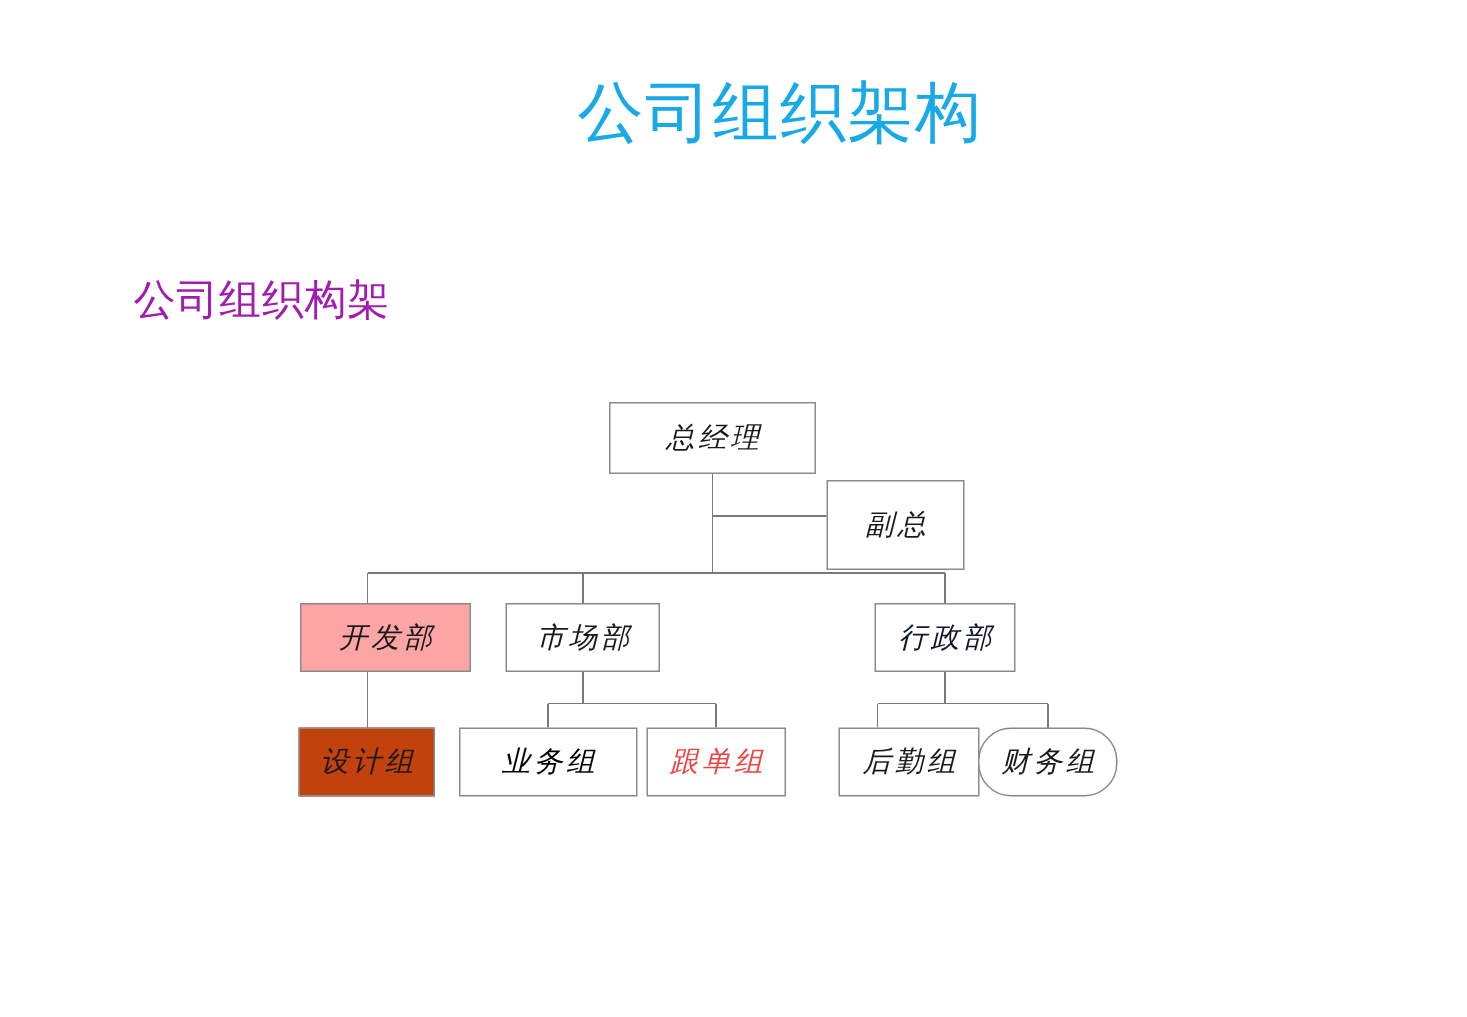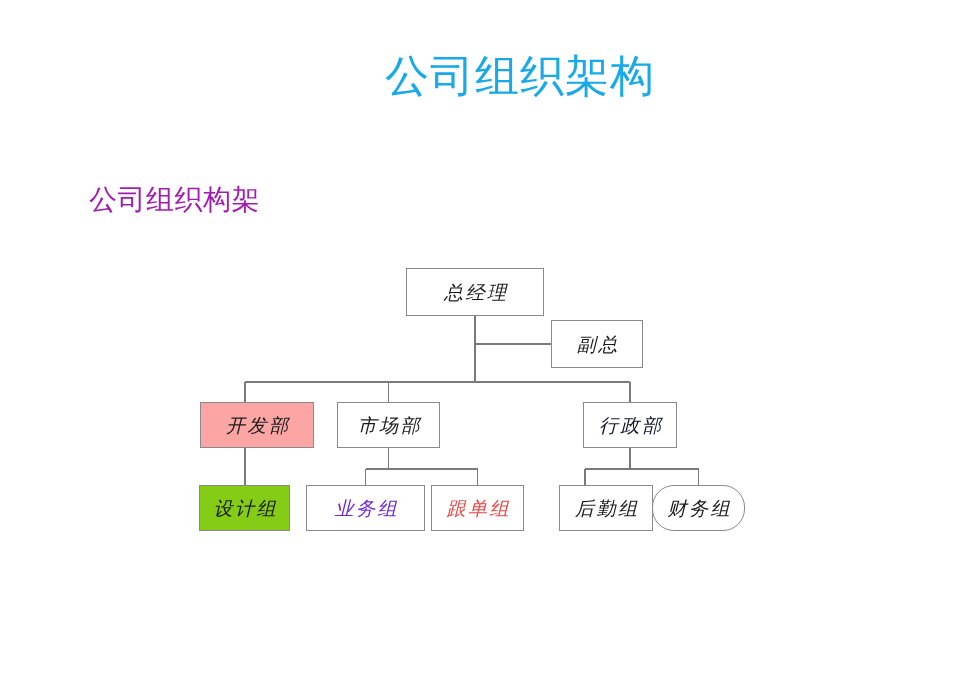--- a/index.html
+++ b/index.html
@@ -98,37 +98,37 @@
       <line x1="477.5" y1="469" x2="477.5" y2="485" stroke="#7A7A7A" stroke-width="1.2" shape-rendering="crispEdges"></line>
       <line x1="630" y1="448" x2="630" y2="469" stroke="#7A7A7A" stroke-width="1.2" shape-rendering="crispEdges"></line>
       <line x1="585" y1="469" x2="698.5" y2="469" stroke="#7A7A7A" stroke-width="1.2" shape-rendering="crispEdges"></line>
       <line x1="585" y1="469" x2="585" y2="485" stroke="#7A7A7A" stroke-width="1.2" shape-rendering="crispEdges"></line>
       <line x1="698.5" y1="469" x2="698.5" y2="485" stroke="#7A7A7A" stroke-width="1.2" shape-rendering="crispEdges"></line>
     </svg>
   <div id="org-nodes">
       <div class="org-node" style="left: 406px; top: 268px; width: 138px; height: 48px; border-color: rgb(138, 138, 138); background: rgb(255, 255, 255);">
         <span class="node-label" style="color: rgb(26, 26, 26);">总经理</span>
       </div>
-      <div class="org-node" style="left: 551px; top: 320px; width: 92px; height: 48px; border-color: rgb(138, 138, 138); background: rgb(255, 255, 255);">
+      <div class="org-node" style="left: 551px; top: 320px; width: 92px; height: 60px; border-color: rgb(138, 138, 138); background: rgb(255, 255, 255);">
         <span class="node-label" style="color: rgb(26, 26, 26);">副总</span>
       </div>
       <div class="org-node" style="left: 200px; top: 402px; width: 114px; height: 46px; border-color: rgb(138, 138, 138); background: #fca5a5;">
         <span class="node-label" style="color: rgb(26, 26, 26);">开发部</span>
       </div>
       <div class="org-node" style="left: 337px; top: 402px; width: 103px; height: 46px; border-color: rgb(138, 138, 138); background: rgb(255, 255, 255);">
         <span class="node-label" style="color: rgb(26, 26, 26);">市场部</span>
       </div>
       <div class="org-node" style="left: 583px; top: 402px; width: 94px; height: 46px; border-color: rgb(138, 138, 138); background: rgb(255, 255, 255);">
         <span class="node-label" style="color: #0f172a;">行政部</span>
       </div>
-      <div class="org-node" style="left: 199px; top: 485px; width: 91px; height: 46px; border-color: rgb(138, 138, 138); background: #84cc16;">
+      <div class="org-node" style="left: 199px; top: 485px; width: 91px; height: 46px; border-color: rgb(138, 138, 138); background: #c2410c;">
         <span class="node-label" style="color: rgb(26, 26, 26);">设计组</span>
       </div>
       <div class="org-node" style="left: 306px; top: 485px; width: 119px; height: 46px; border-color: rgb(138, 138, 138); background: rgb(255, 255, 255);">
-        <span class="node-label" style="color: #6d28d9;">业务组</span>
+        <span class="node-label" style="color: #000000;">业务组</span>
       </div>
       <div class="org-node" style="left: 431px; top: 485px; width: 93px; height: 46px; border-color: rgb(138, 138, 138); background: rgb(255, 255, 255);">
         <span class="node-label" style="color: #ef4444;">跟单组</span>
       </div>
       <div class="org-node" style="left: 559px; top: 485px; width: 94px; height: 46px; border-color: rgb(138, 138, 138); background: rgb(255, 255, 255);">
         <span class="node-label" style="color: rgb(26, 26, 26);">后勤组</span>
       </div>
       <div class="org-node" style="left: 652px; top: 485px; width: 93px; height: 46px; border-color: rgb(138, 138, 138); background: rgb(255, 255, 255); border-radius: 22px;">
         <span class="node-label" style="color: rgb(26, 26, 26);">财务组</span>
       </div>

